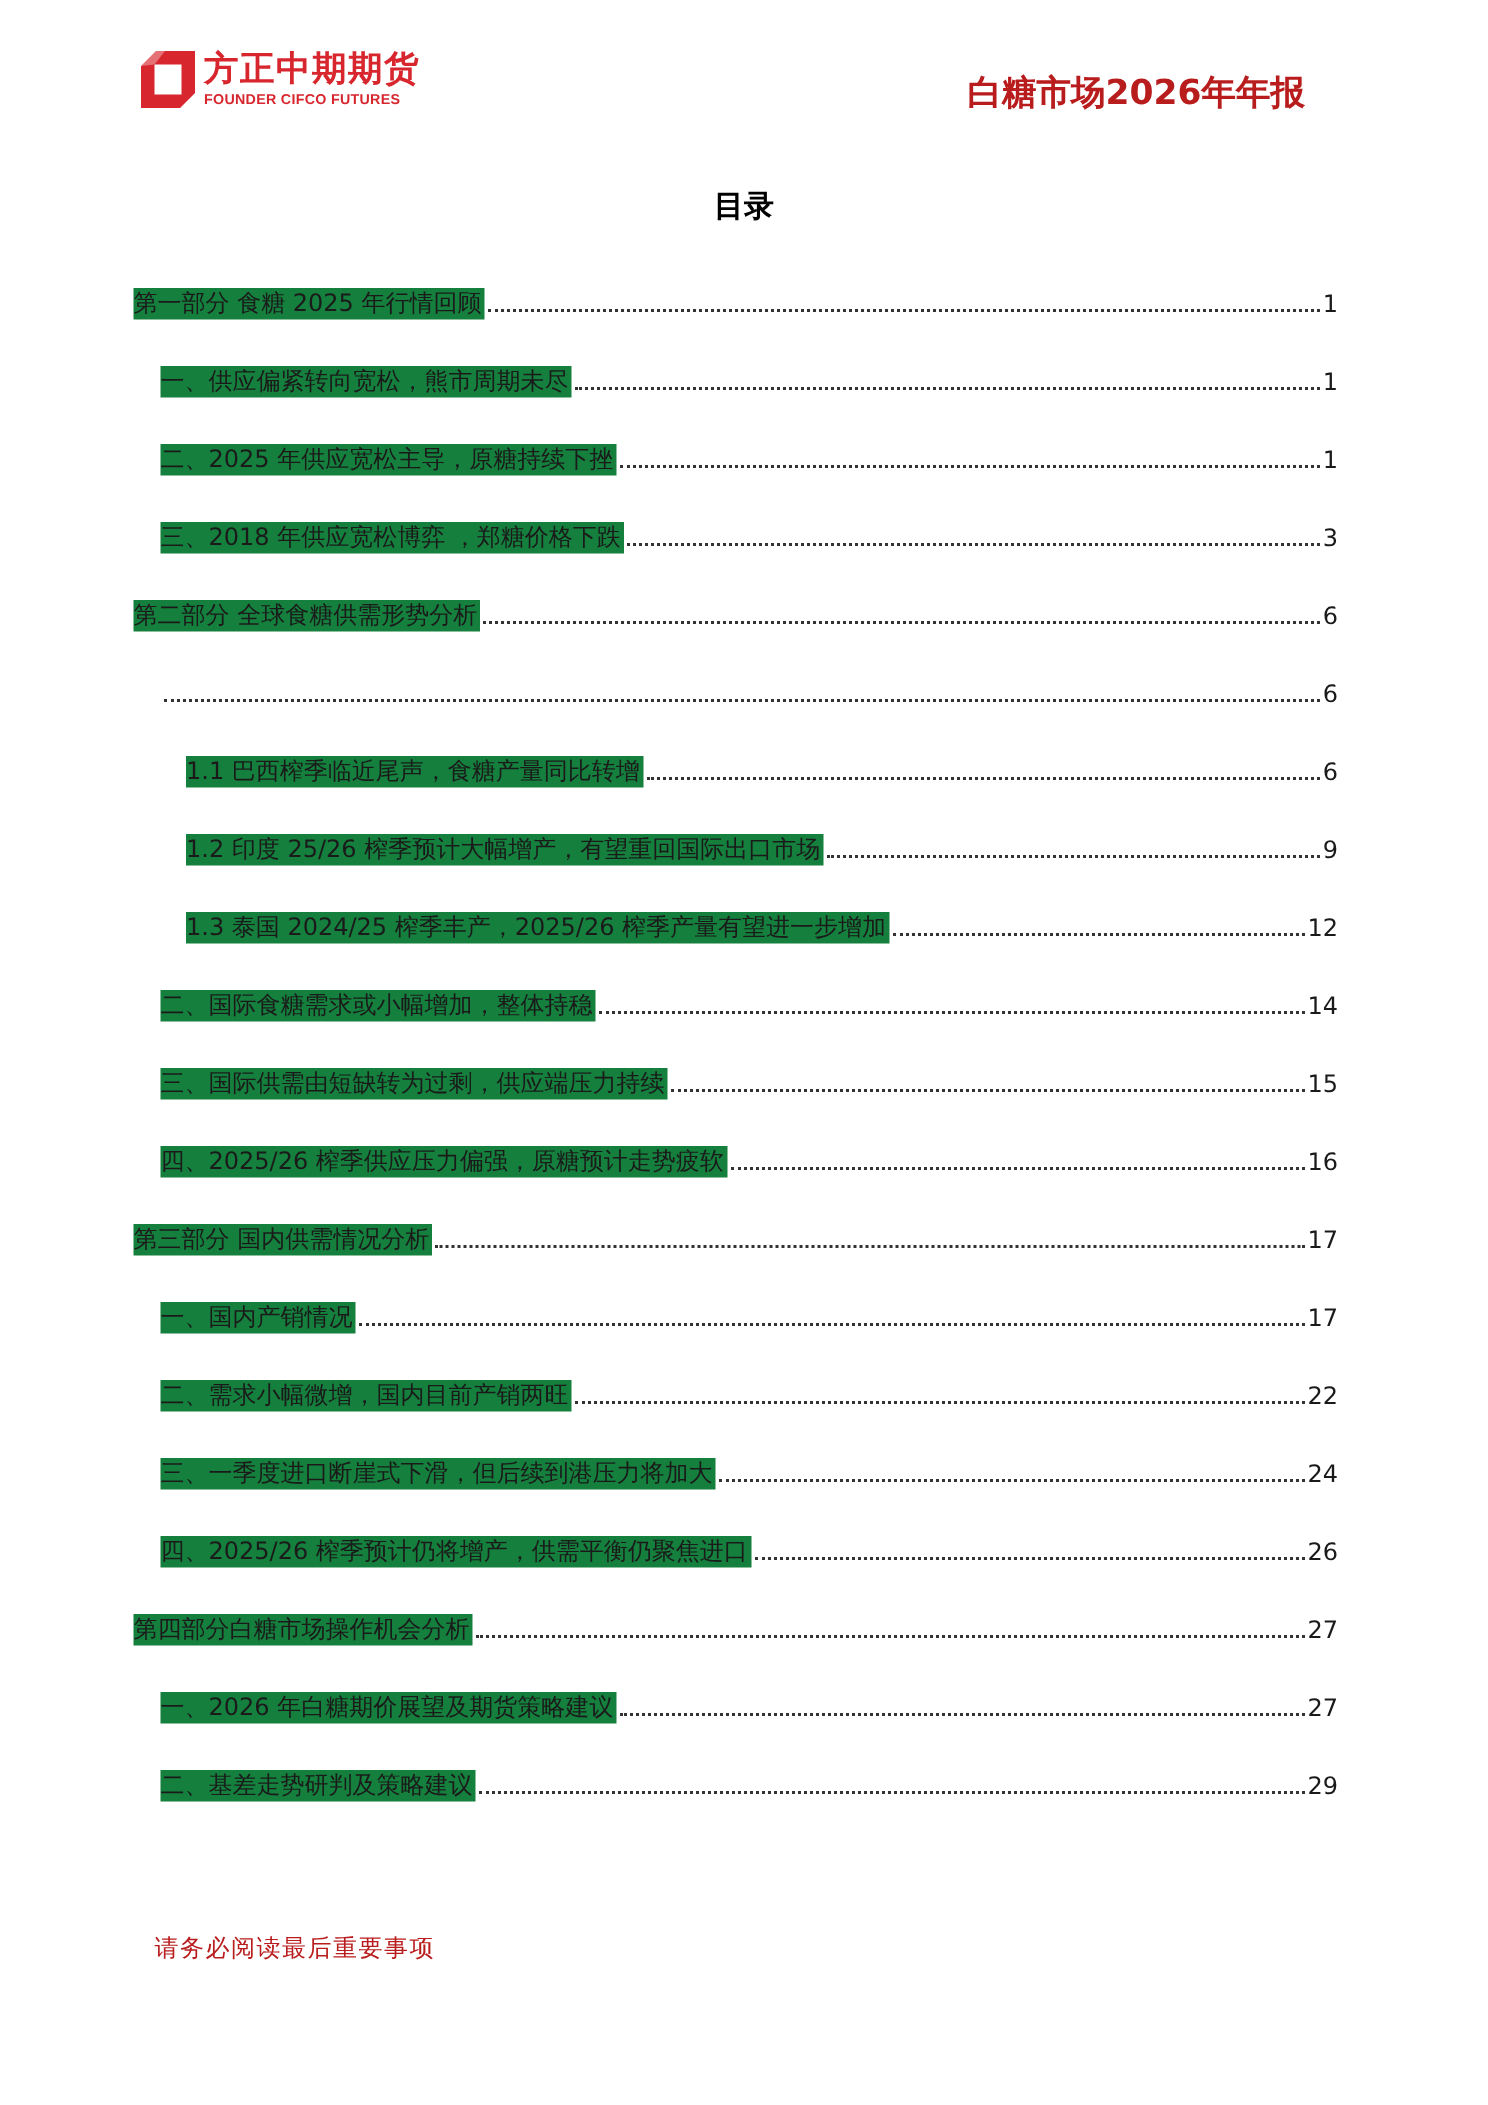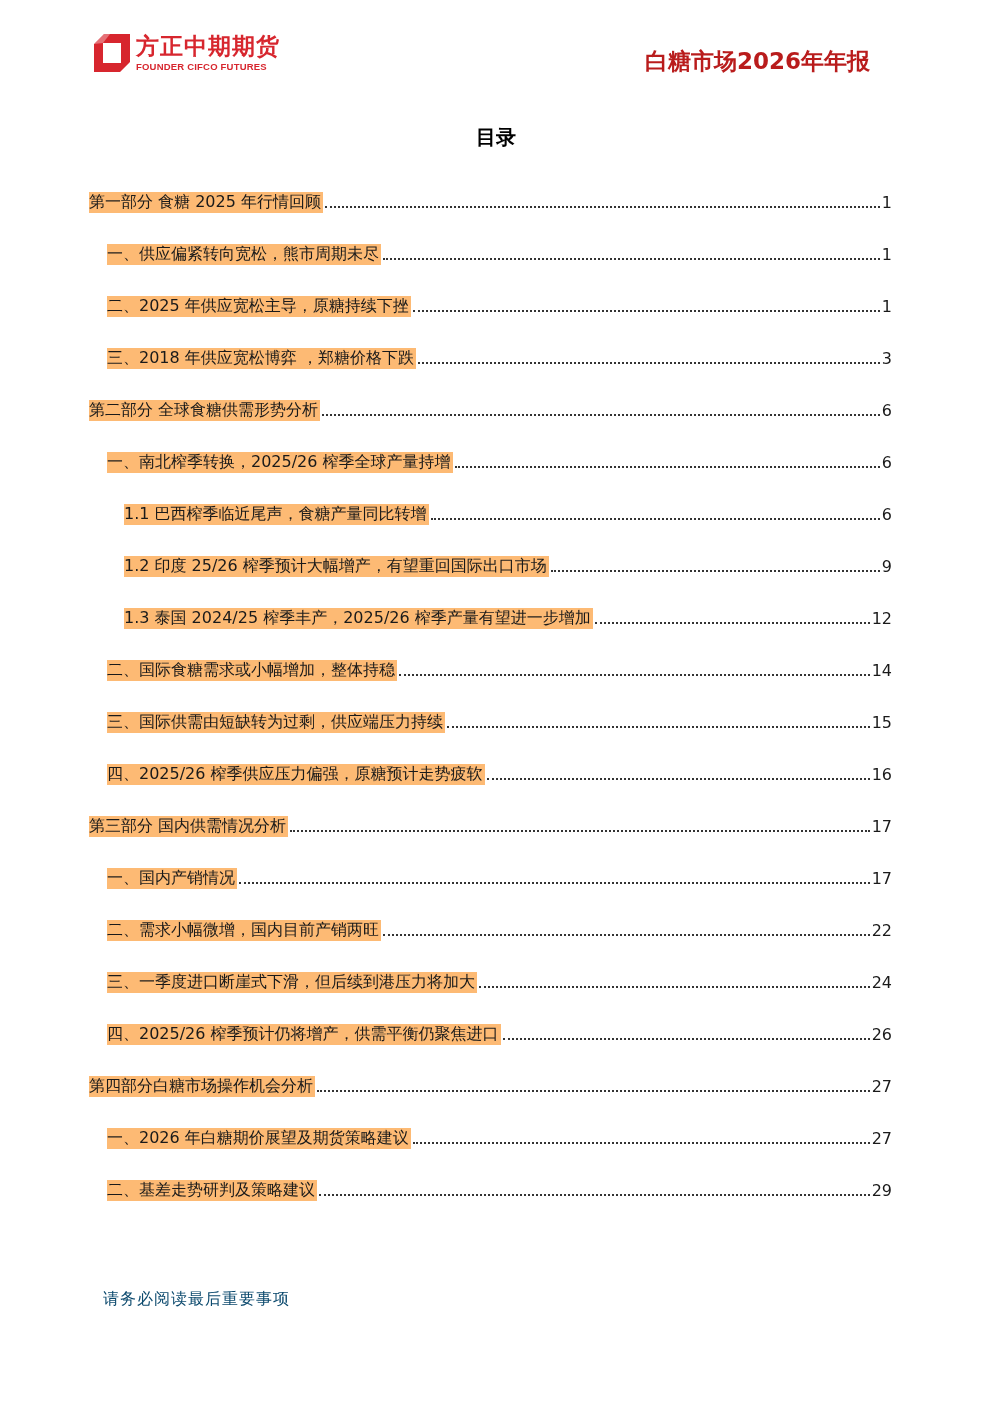--- a/index.html
+++ b/index.html
@@ -13,28 +13,28 @@
   .logo-en { position: absolute; left: 42px; top: 29px; font-size: 9.5px; font-weight: bold;
              color: #d7262e; white-space: nowrap; letter-spacing: 0.2px;
              font-family: "Liberation Sans", sans-serif; }
   .report-title { position: absolute; right: 94px; top: 46px; font-size: 23px; font-weight: bold;
                   color: #b91c1c; white-space: nowrap; }
   .toc-title { position: absolute; left: 0; width: 992px; top: 124px; text-align: center;
                font-size: 20px; font-weight: bold; color: #000000; }
   .toc { position: absolute; left: 89px; top: 176px; width: 803px; }
   .toc-row { position: relative; height: 52px; display: flex; align-items: center;
              font-size: 16px; white-space: nowrap; }
-  .toc-row .lbl { background: #fdba74; padding-right: 2px; flex: 0 0 auto; }
+  .toc-row .lbl { background: #15803d; padding-right: 2px; flex: 0 0 auto; }
   .toc-row .dots { flex: 1 1 auto; height: 14px; margin: 0 2px;
                    border-bottom: 2px dotted #333; transform: translateY(-2px); min-width: 10px; }
   .toc-row .pg { flex: 0 0 auto; text-align: right; }
   .lvl1 { padding-left: 0; }
   .lvl2 { padding-left: 18px; }
   .lvl3 { padding-left: 35px; }
-  .footer-note { position: absolute; left: 103px; top: 1289px; font-size: 16px; color: #0c4a6e;
+  .footer-note { position: absolute; left: 103px; top: 1289px; font-size: 16px; color: #b91c1c;
                  font-family: "DejaVu Serif", "Liberation Serif", serif; letter-spacing: 1px; }
 </style>
 </head>
 <body>
 
 <div class="header">
   <div class="logo">
     <svg width="36" height="38" viewBox="0 0 36 38">
       <path d="M10 0 L36 0 L36 28 L26 38 L0 38 L0 10 Z M9 9 L9 29 L27 29 L27 9 Z" fill="#d7262e" fill-rule="evenodd"></path>
       <path d="M10 0 L16 0 L9 9 L0 10 Z" fill="#ffffff" opacity="0.35"></path>
@@ -67,21 +67,20 @@
       <span class="lbl">三、2018 年供应宽松博弈 ，郑糖价格下跌</span>
       <span class="dots"></span>
       <span class="pg">3</span>
     </div>
   <div class="toc-row lvl1">
       <span class="lbl">第二部分  全球食糖供需形势分析</span>
       <span class="dots"></span>
       <span class="pg">6</span>
     </div>
   <div class="toc-row lvl2">
-      <span class="lbl">一、南北榨季转换，2025/26 榨季全球产量持增</span>
       <span class="dots"></span>
       <span class="pg">6</span>
     </div>
   <div class="toc-row lvl3">
       <span class="lbl">1.1  巴西榨季临近尾声，食糖产量同比转增</span>
       <span class="dots"></span>
       <span class="pg">6</span>
     </div>
   <div class="toc-row lvl3">
       <span class="lbl">1.2  印度 25/26 榨季预计大幅增产，有望重回国际出口市场</span>

